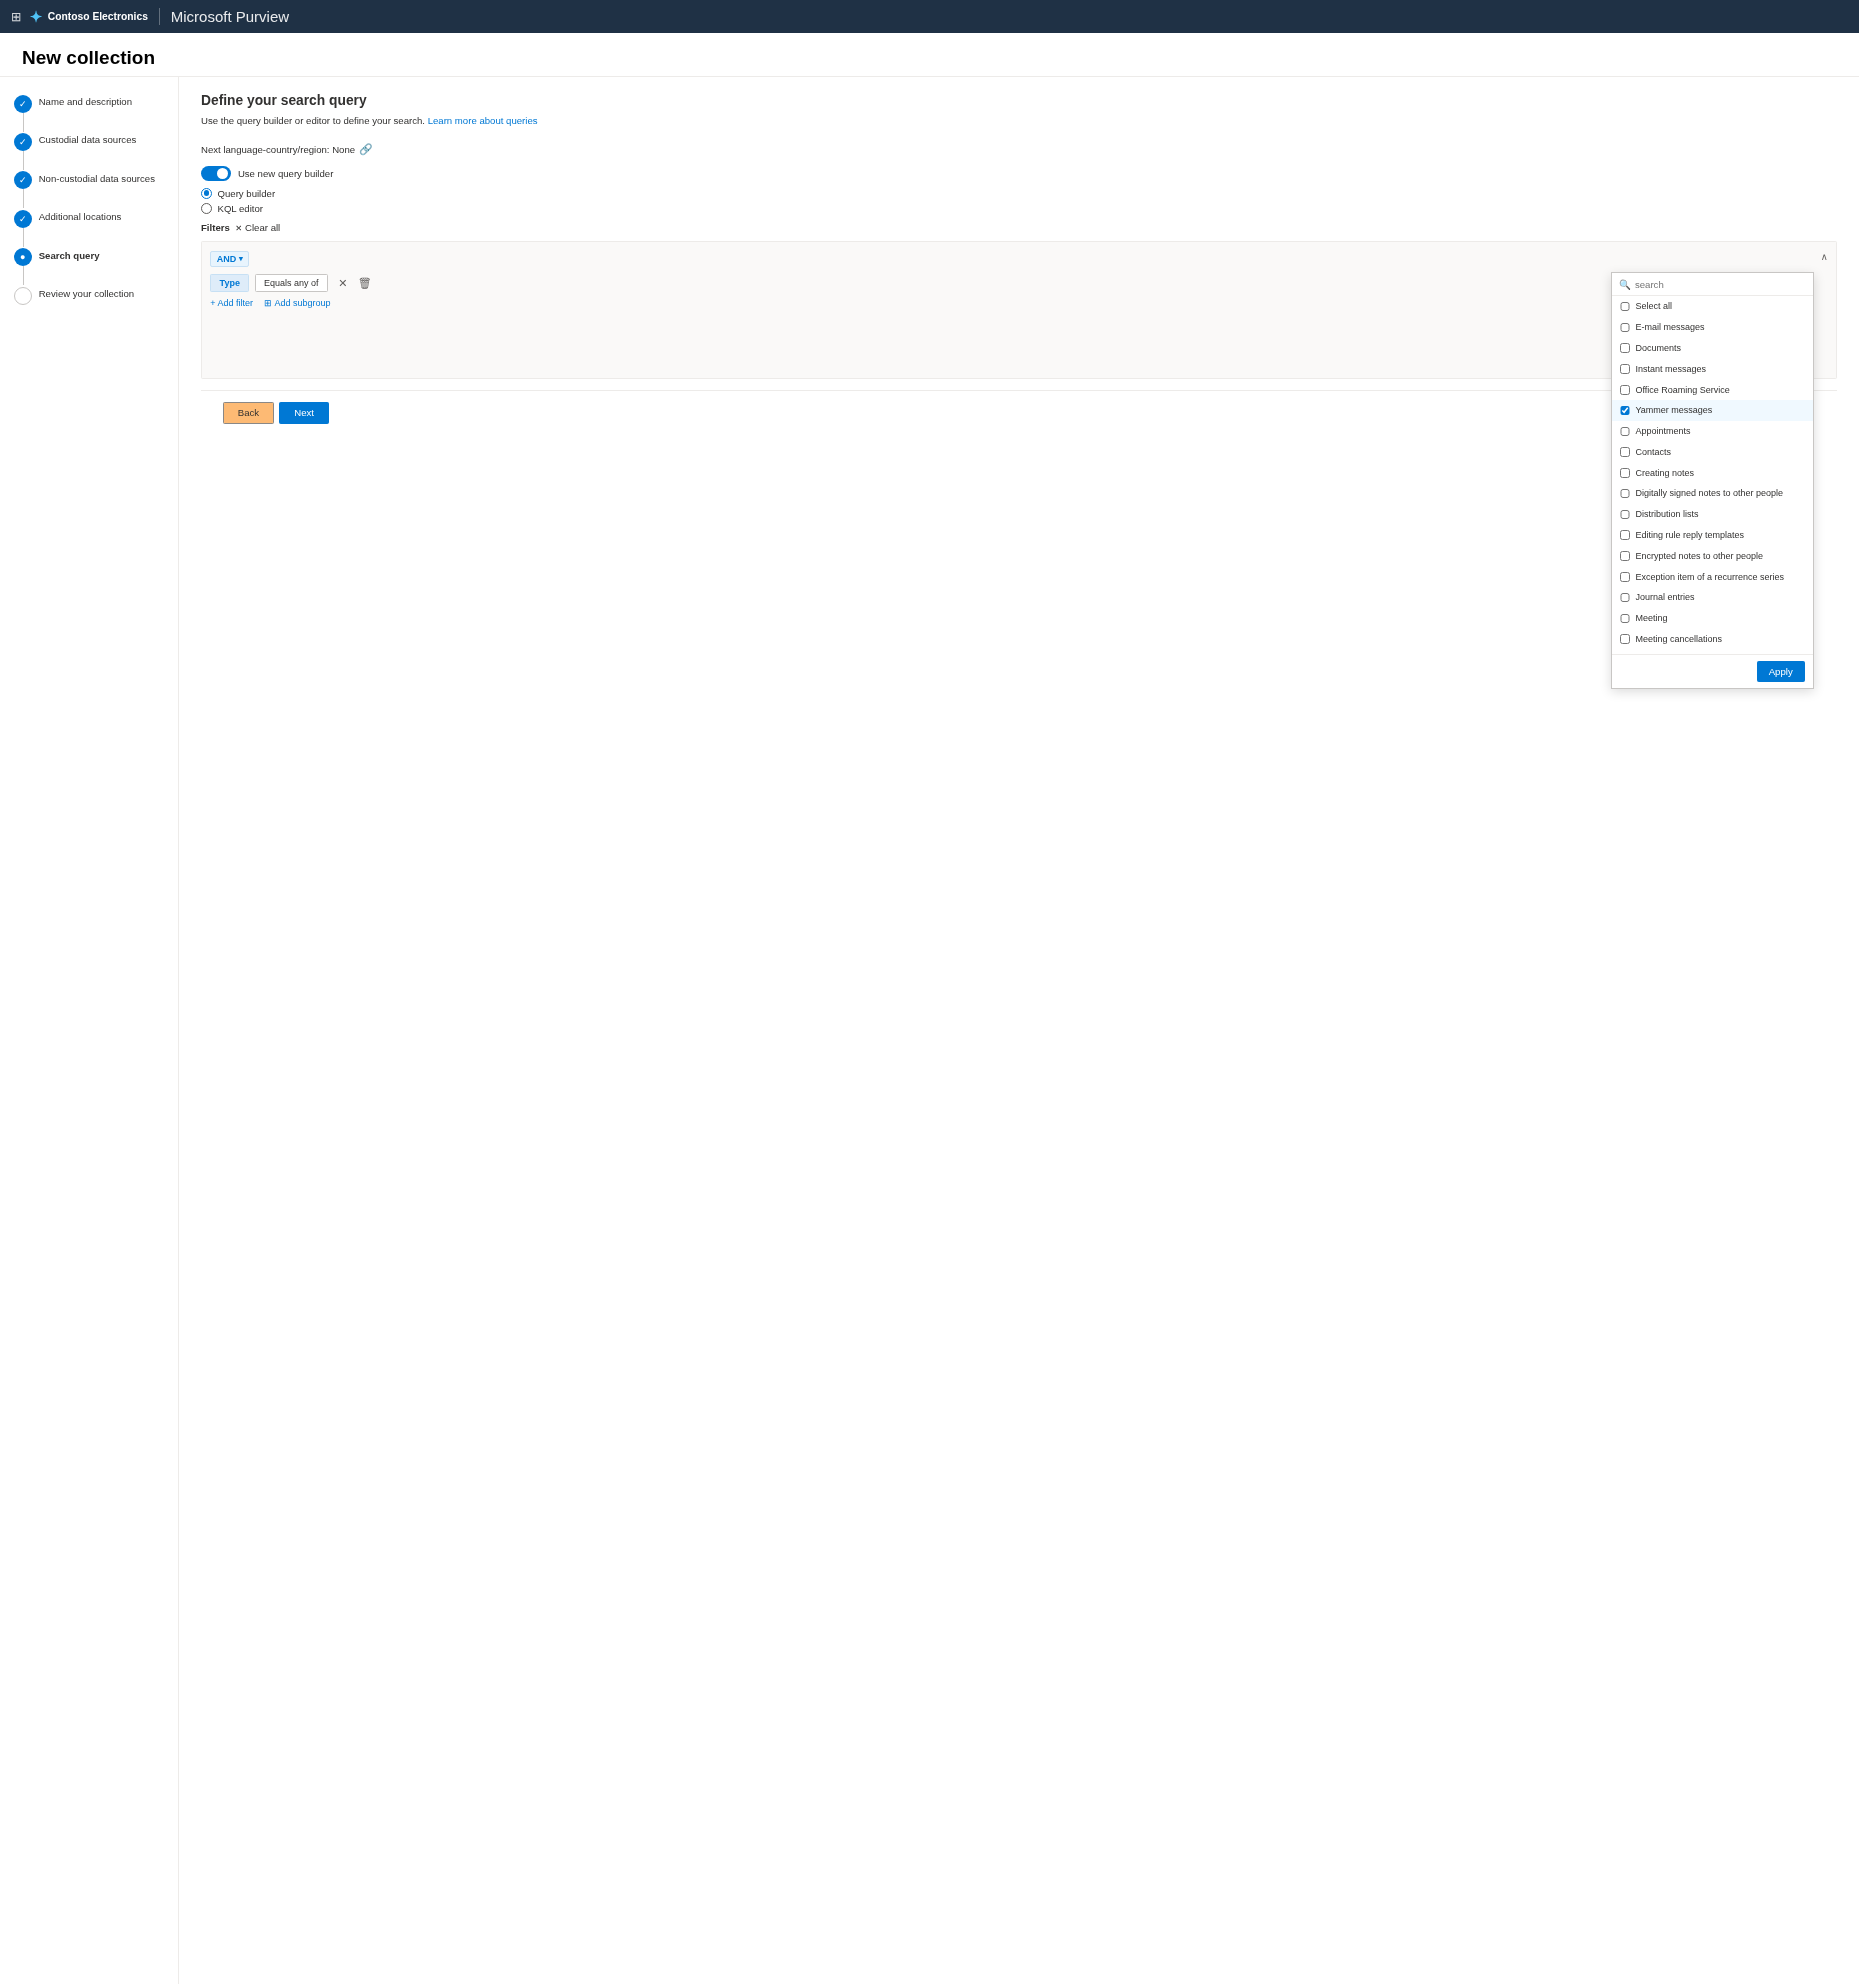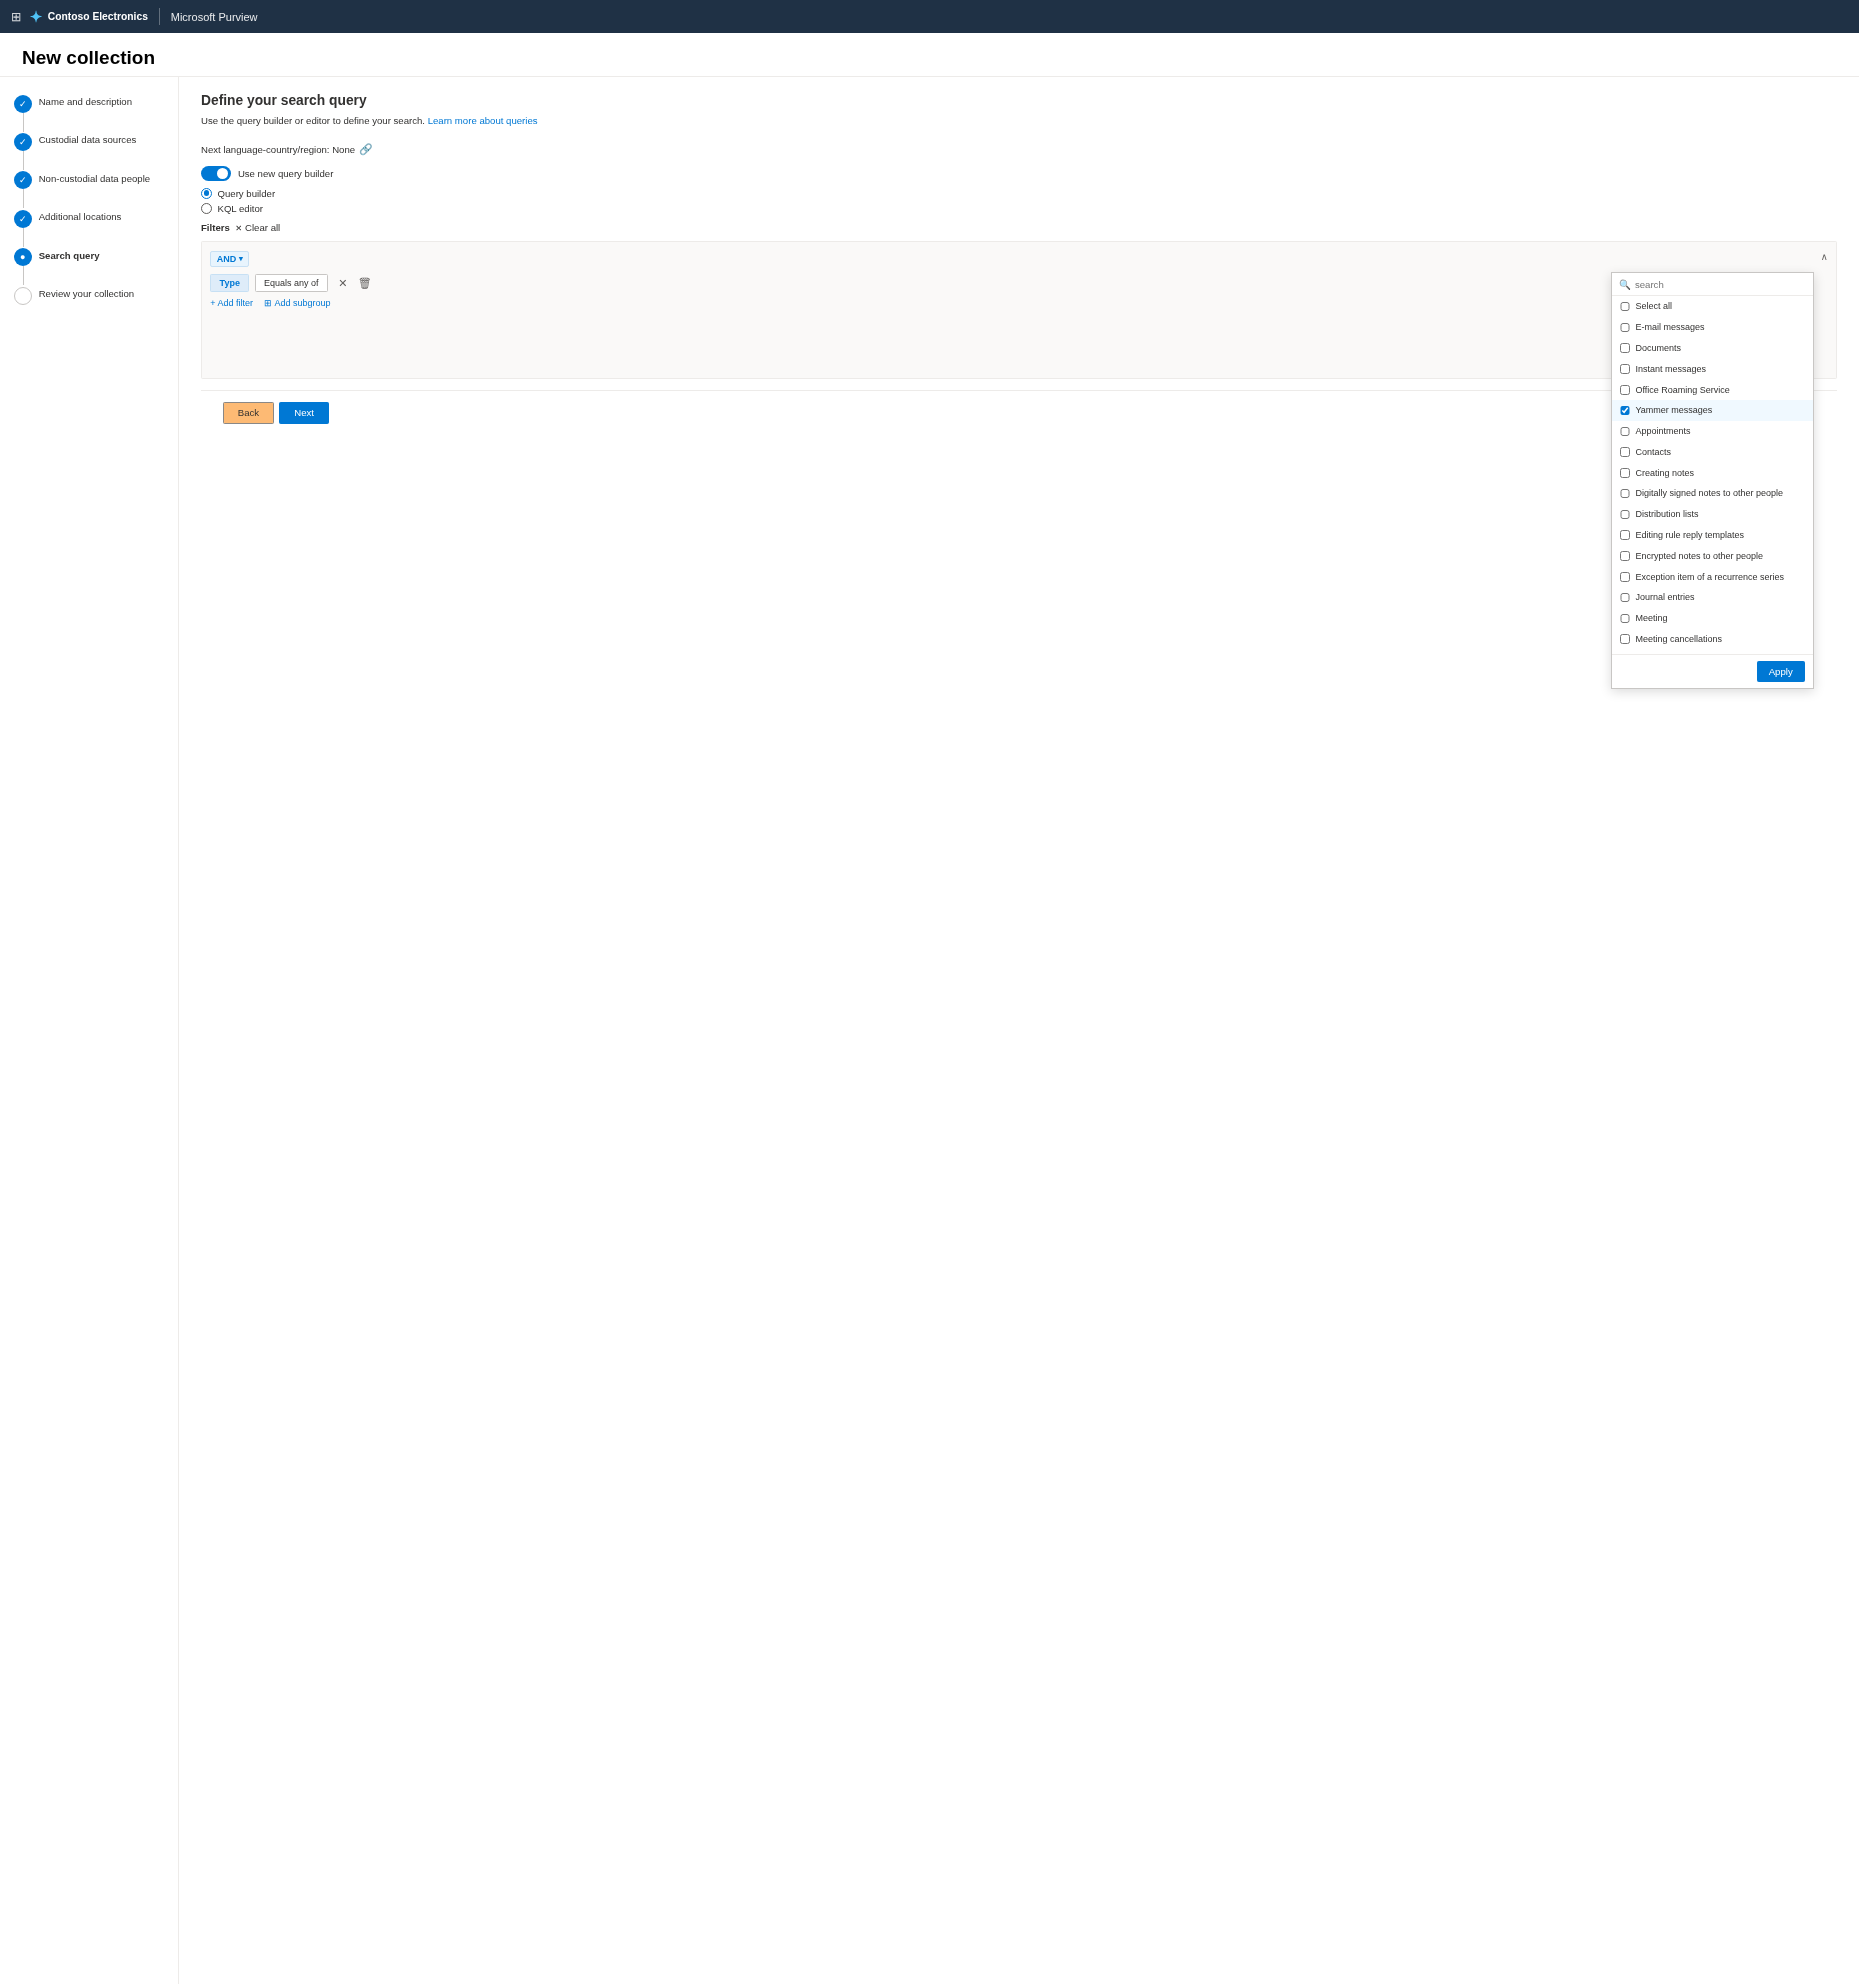--- a/index.html
+++ b/index.html
@@ -12,21 +12,21 @@
       display: flex;
       align-items: center;
       padding: 0 11px;
       height: 33px;
       gap: 8.3px;
     }
     .topbar-grid-icon { font-size: 12.4px; opacity: 0.8; cursor: pointer; }
     .topbar-logo { display: flex; align-items: center; gap: 5.5px; font-size: 10.3px; font-weight: 600; }
     .topbar-logo-symbol { color: #4fc3f7; font-size: 15px; }
     .topbar-divider { width: 0.7px; height: 16.5px; background: rgba(255,255,255,0.3); margin: 0 2.8px; }
-    .topbar-product { font-size: 11px; opacity: 0.9; }
+    .topbar-product { font-size: 15px; opacity: 0.9; }
 
     
     .page-header { padding: 13.8px 22px 6.9px 22px; border-bottom: 0.7px solid #edebe9; }
     .page-title { font-size: 19px; font-weight: 700; color: #000; }
 
     
     .main-layout { display: flex; min-height: calc(100vh - 76px); }
 
     
     .steps-panel {
@@ -246,21 +246,21 @@
     <div class="step-connector"></div>
 
     <div class="step-item">
       <div class="step-icon completed">✓</div>
       <span class="step-label">Custodial data sources</span>
     </div>
     <div class="step-connector"></div>
 
     <div class="step-item">
       <div class="step-icon completed">✓</div>
-      <span class="step-label">Non-custodial data people</span>
+      <span class="step-label">Non-custodial data sources</span>
     </div>
     <div class="step-connector"></div>
 
     <div class="step-item">
       <div class="step-icon completed">✓</div>
       <span class="step-label">Additional locations</span>
     </div>
     <div class="step-connector"></div>
 
     <div class="step-item">

